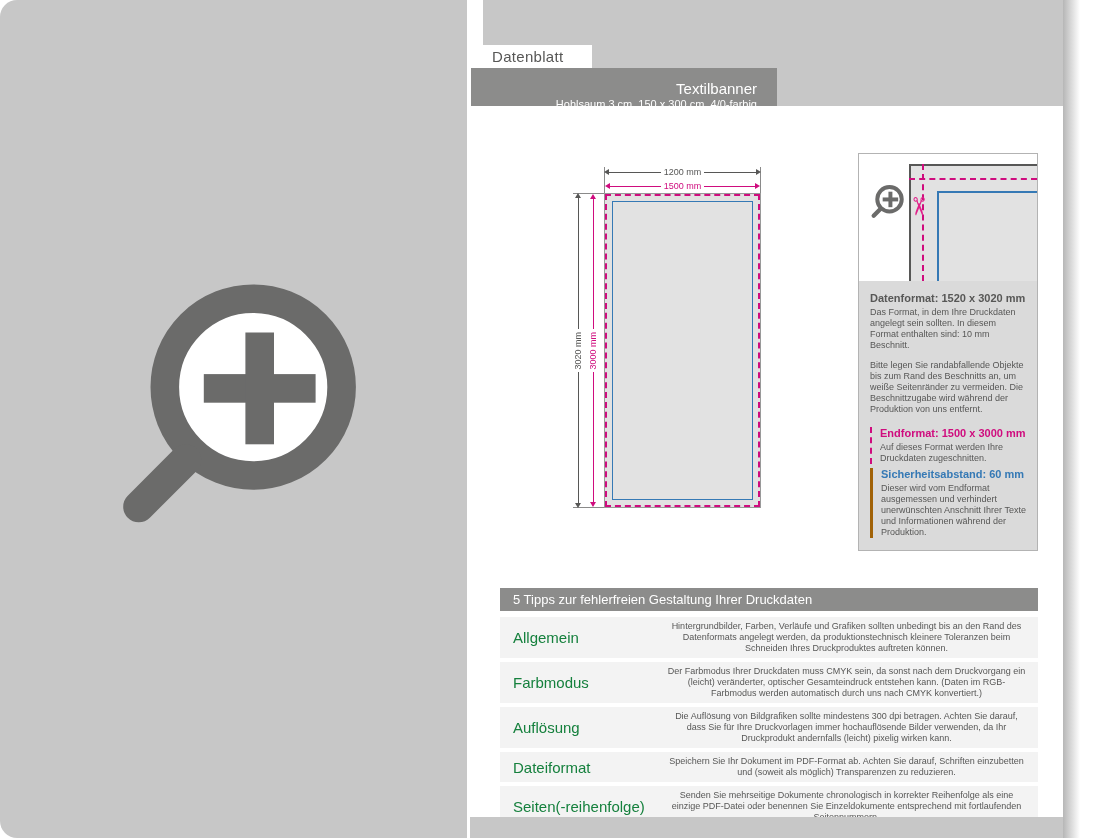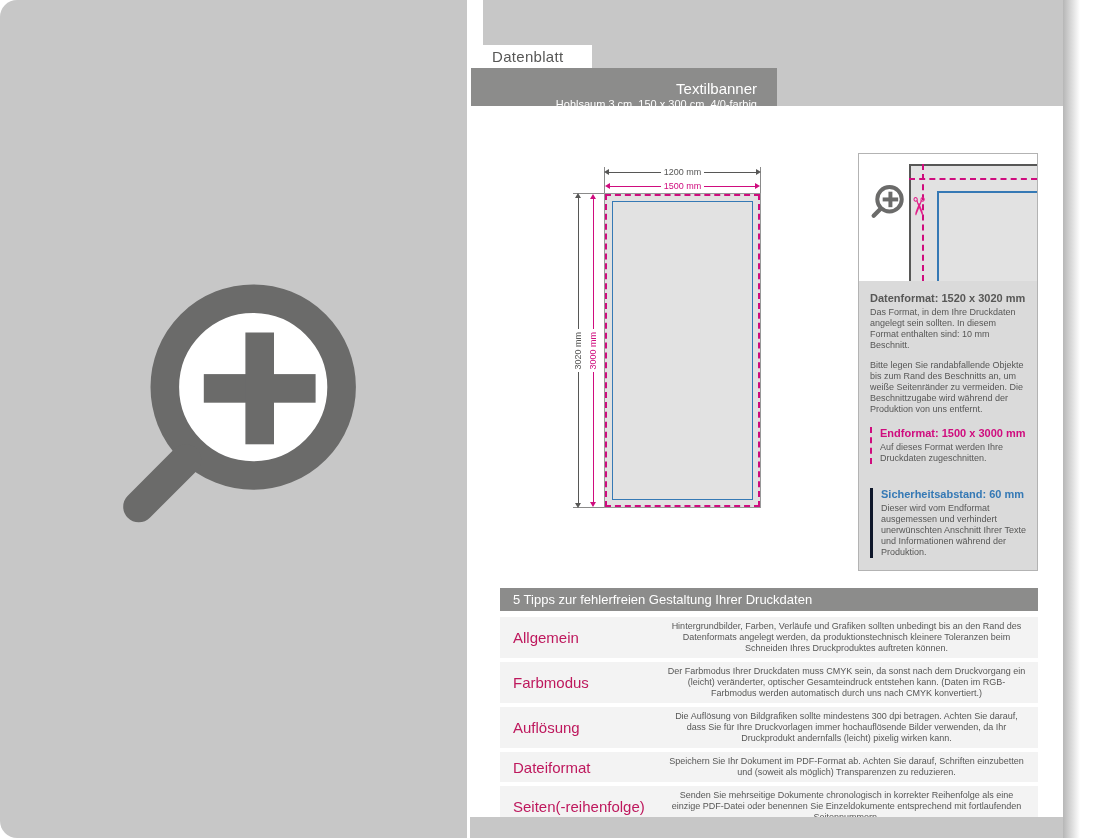--- a/index.html
+++ b/index.html
@@ -58,30 +58,30 @@
   .scissors { position:absolute; left:49px; top:40px; font-size:25px; color:#e0218a;
               transform:rotate(90deg); line-height:1; }
   .small-zoom { position:absolute; left:10px; top:30px; width:36px; height:37px; }
 
   .detail-text { padding:9px 11px 12px 11px; color:#575756; }
   .detail-text h3 { font-size:11px; line-height:13px; font-weight:bold; margin-bottom:2px; }
   .detail-text p  { font-size:9px; line-height:11px; margin-bottom:9px; }
   .sec { margin-top:2px; }
   .sec-end  { border-left:2px dashed #cf0c7e; padding-left:8px; margin-top:12px; }
   .sec-end h3 { color:#cf0c7e; }
-  .sec-safe { border-left:3px solid #0f172a; padding-left:8px; margin-top:24px; }
+  .sec-safe { border-left:3px solid #a16207; padding-left:8px; margin-top:4px; }
   .sec-safe h3 { color:#3579b5; }
   .sec-safe p, .sec-end p { margin-bottom:0; }
 
   
   .tips { position:absolute; left:33px; top:588px; width:538px; }
   .tips-header { height:23px; background:#8c8c8b; color:#ffffff; font-size:13px; line-height:23px; padding-left:13px; }
   .tip-row { display:flex; background:#f3f3f3; margin-top:4px; }
   .tip-row.first { margin-top:6px; }
-  .tip-label { width:165px; padding-left:13px; font-size:15px; color:#be185d; display:flex; align-items:center; }
+  .tip-label { width:165px; padding-left:13px; font-size:15px; color:#15803d; display:flex; align-items:center; }
   .tip-text  { flex:1; padding:4px 10px 4px 0; font-size:9px; line-height:11px; color:#575756; display:flex; align-items:center;text-align:center; }
 
   .bottom-bar { position:absolute; left:3px; bottom:0; right:0; height:21px; background:#c7c7c7; }
 </style>
 </head>
 <body>
 
 <div class="canvas">
 
   <div class="left-panel">

